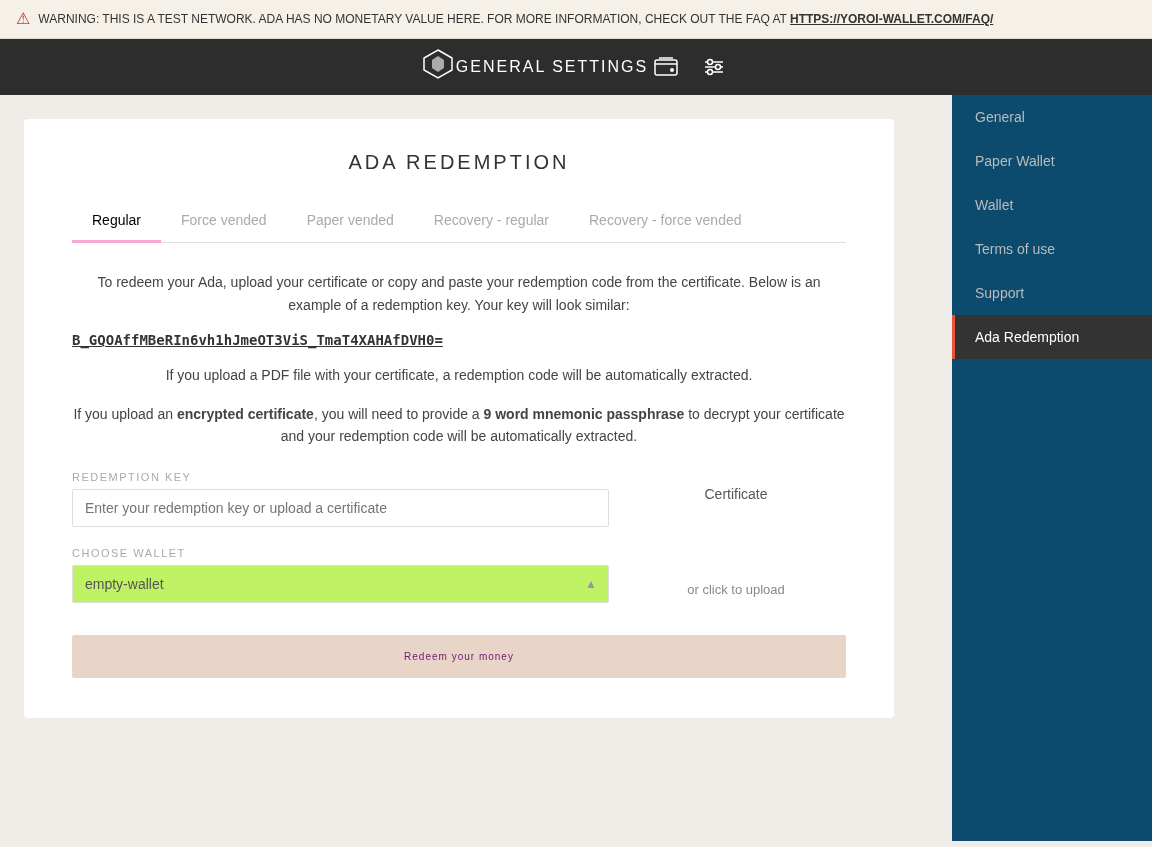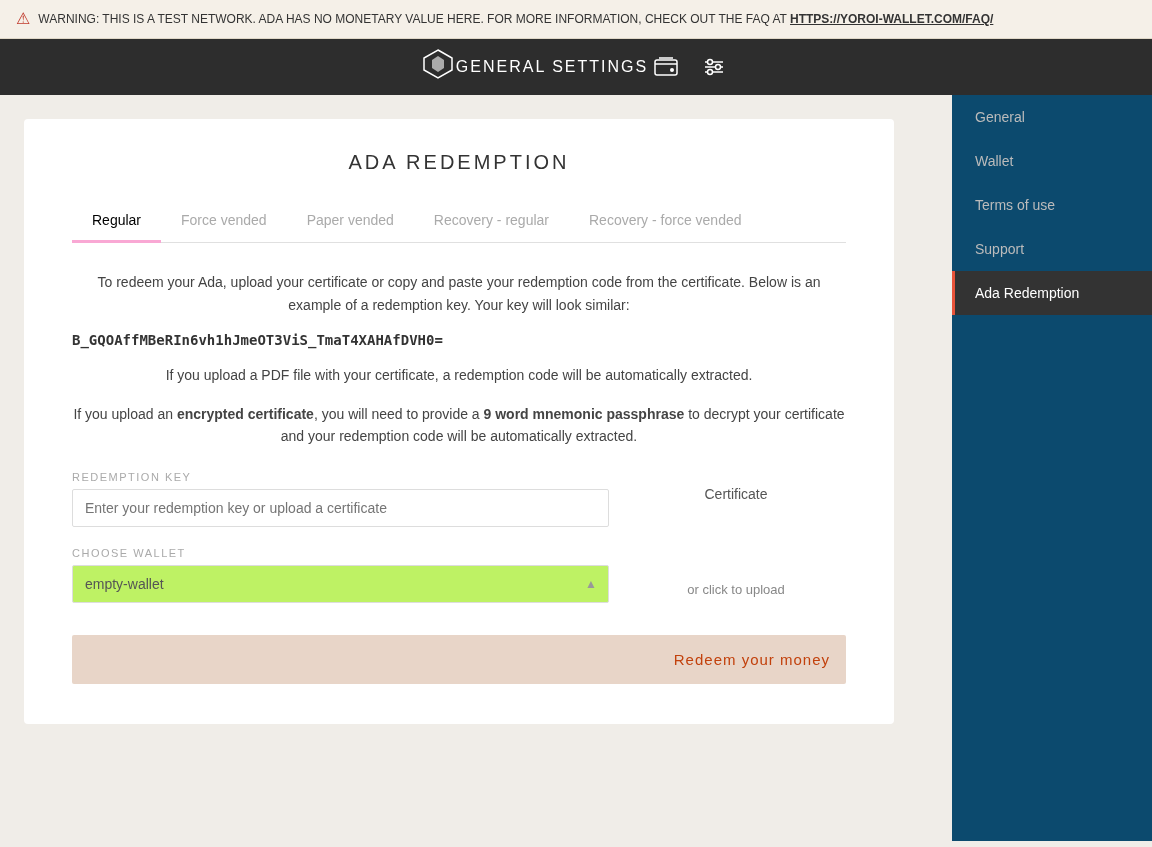--- a/index.html
+++ b/index.html
@@ -101,20 +101,21 @@
       line-height: 1.6;
       margin-bottom: 16px;
       text-align: center;
     }
     .example-key {
       font-weight: bold;
       font-size: 14px;
       color: #333;
       margin-bottom: 16px;
       font-family: monospace;
+      text-decoration: underline;
     }
 
     
     .form-area {
       display: flex;
       gap: 17px;
       margin-top: 24px;
     }
     .form-left { flex: 1; }
 
@@ -183,27 +184,26 @@
       color: #888;
     }
 
     
     .redeem-btn {
       width: 100%;
       padding: 16px;
       background: #e8d5c8;
       border: none;
       border-radius: 2px;
-      font-size: 15px;
-      color: #c2410c;
+      font-size: 10px;
+      color: #701a75;
       letter-spacing: 1px;
       cursor: not-allowed;
       margin-top: 32px;
       font-family: inherit;
-      text-align: right;
     }
 
     
     .sidebar {
       width: 200px;
       background: #0c4a6e;
       padding: 0;
       flex-shrink: 0;
     }
     .sidebar-item {
@@ -304,19 +304,20 @@
         </div>
       </div>
 
       
       <button class="redeem-btn">Redeem your money</button>
     </div>
   </div>
 
   <div class="sidebar">
     <div class="sidebar-item">General</div>
+    <div class="sidebar-item">Paper Wallet</div>
     <div class="sidebar-item">Wallet</div>
     <div class="sidebar-item">Terms of use</div>
     <div class="sidebar-item">Support</div>
     <div class="sidebar-item active">Ada Redemption</div>
   </div>
 
 </div>
 
 </body></html>

